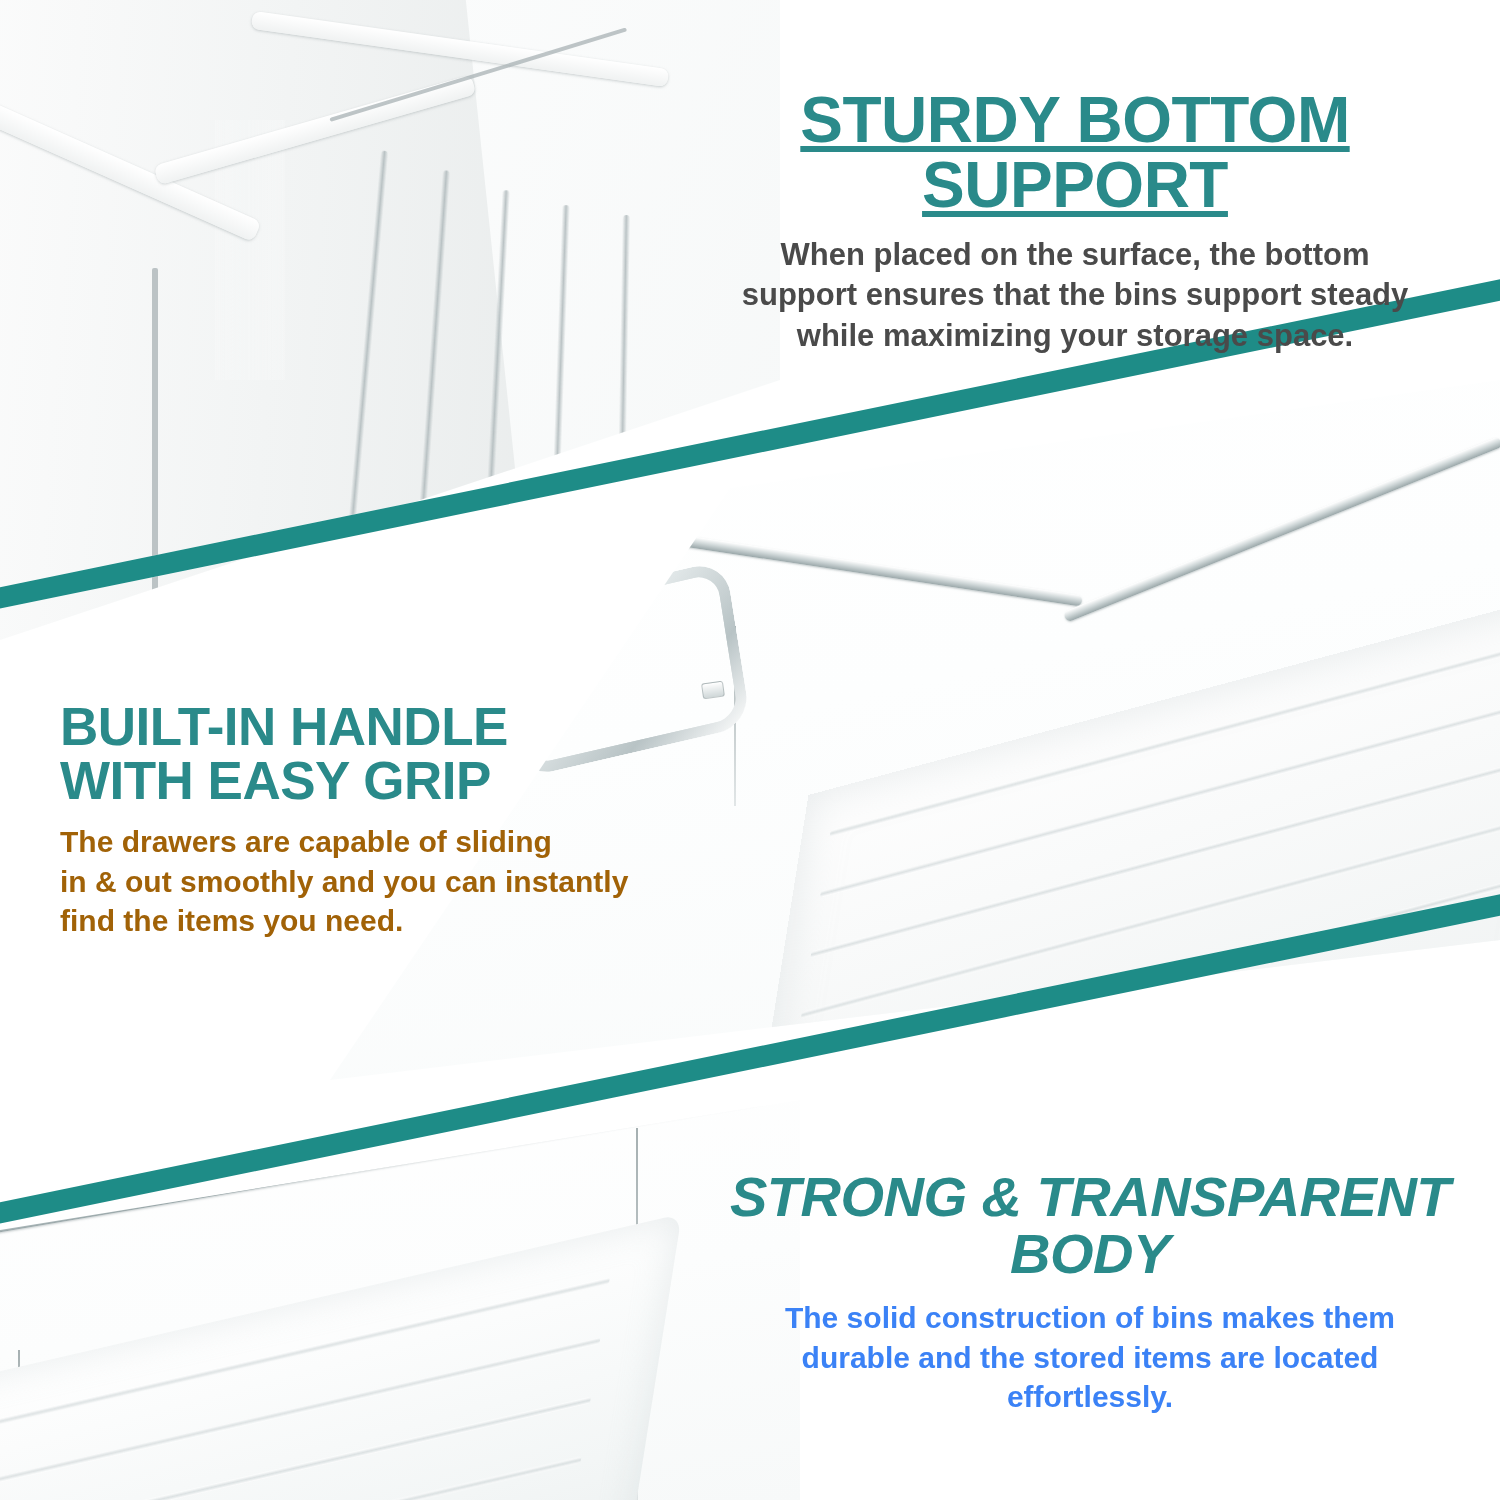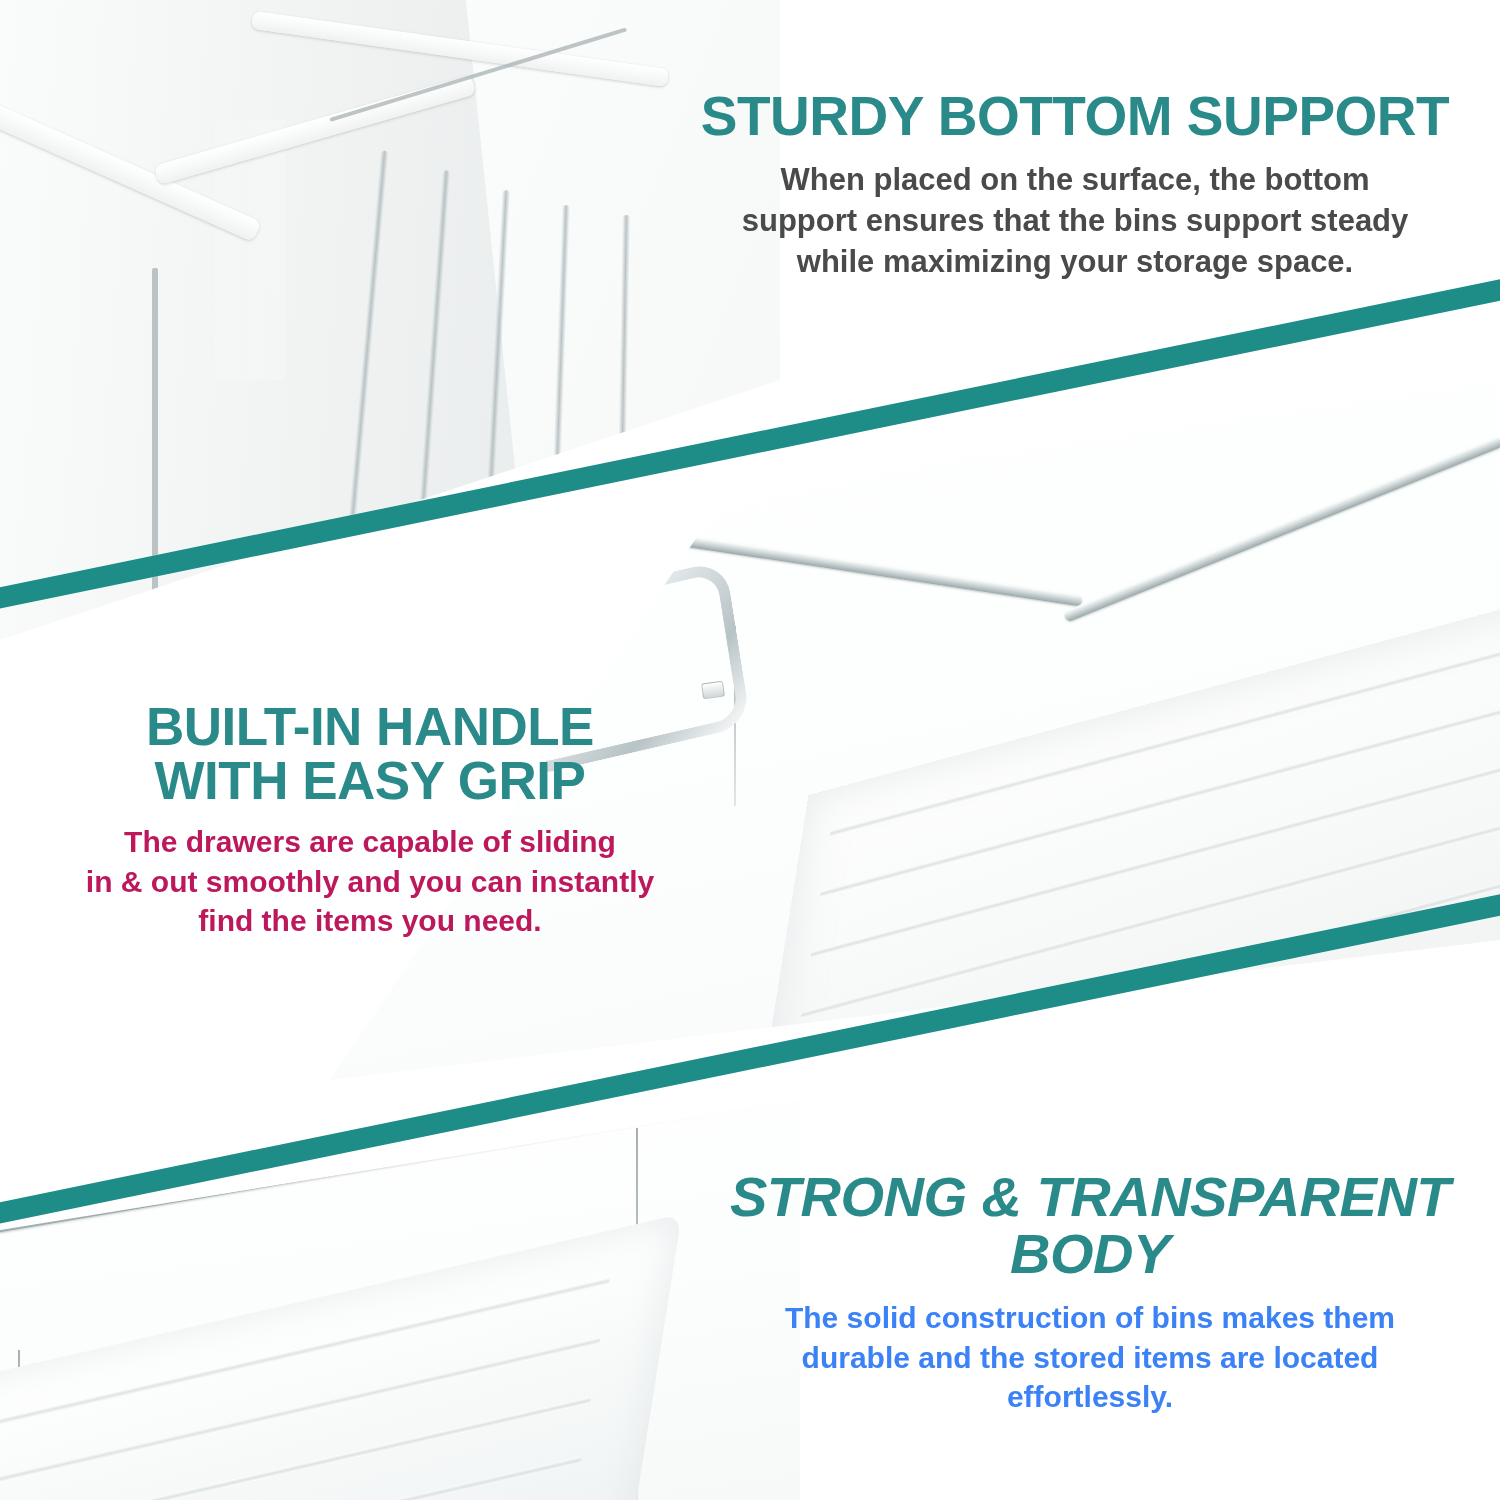--- a/index.html
+++ b/index.html
@@ -179,25 +179,25 @@
   }
   .body {
     color:#4A4A4A;
     font-weight:bold;
     line-height:1.32;
     white-space:pre-line;
   }
 
   
   #block-sturdy { left:660px; top:88px; width:830px; text-align:center; }
-  #block-sturdy .headline { font-size:55px; }
+  #block-sturdy .headline { font-size:64px;text-decoration:underline; }
   #block-sturdy .body { font-size:31px; margin-top:16px; }
 
   
-  #block-handle { left:60px; top:700px; width:620px; text-align:center; }
+  #block-handle { left:60px; top:700px; width:620px; text-align:left; }
   #block-handle .headline { font-size:53px; }
   #block-handle .body { font-size:30px; margin-top:14px; }
 
   
   #block-strong { left:690px; top:1168px; width:800px; text-align:center; }
   #block-strong .headline { font-size:56px;font-style:italic; }
   #block-strong .body { font-size:30px; margin-top:16px; }
 </style>
 </head>
 <body>
@@ -263,21 +263,21 @@
   <div class="block" id="block-sturdy">
     <div class="headline" style="color: rgb(42, 138, 138);">STURDY BOTTOM SUPPORT</div>
     <div class="body" style="color: rgb(74, 74, 74);">When placed on the surface, the bottom
 support ensures that the bins support steady
 while maximizing your storage space.</div>
   </div>
 
   <div class="block" id="block-handle">
     <div class="headline" style="color: rgb(42, 138, 138);">BUILT-IN HANDLE
 WITH EASY GRIP</div>
-    <div class="body" style="color: #be185d;">The drawers are capable of sliding
+    <div class="body" style="color: #a16207;">The drawers are capable of sliding
 in &amp; out smoothly and you can instantly
 find the items you need.</div>
   </div>
 
   <div class="block" id="block-strong">
     <div class="headline" style="color: rgb(42, 138, 138);">STRONG &amp; TRANSPARENT
 BODY</div>
     <div class="body" style="color: #3b82f6;">The solid construction of bins makes them
 durable and the stored items are located
 effortlessly.</div>

